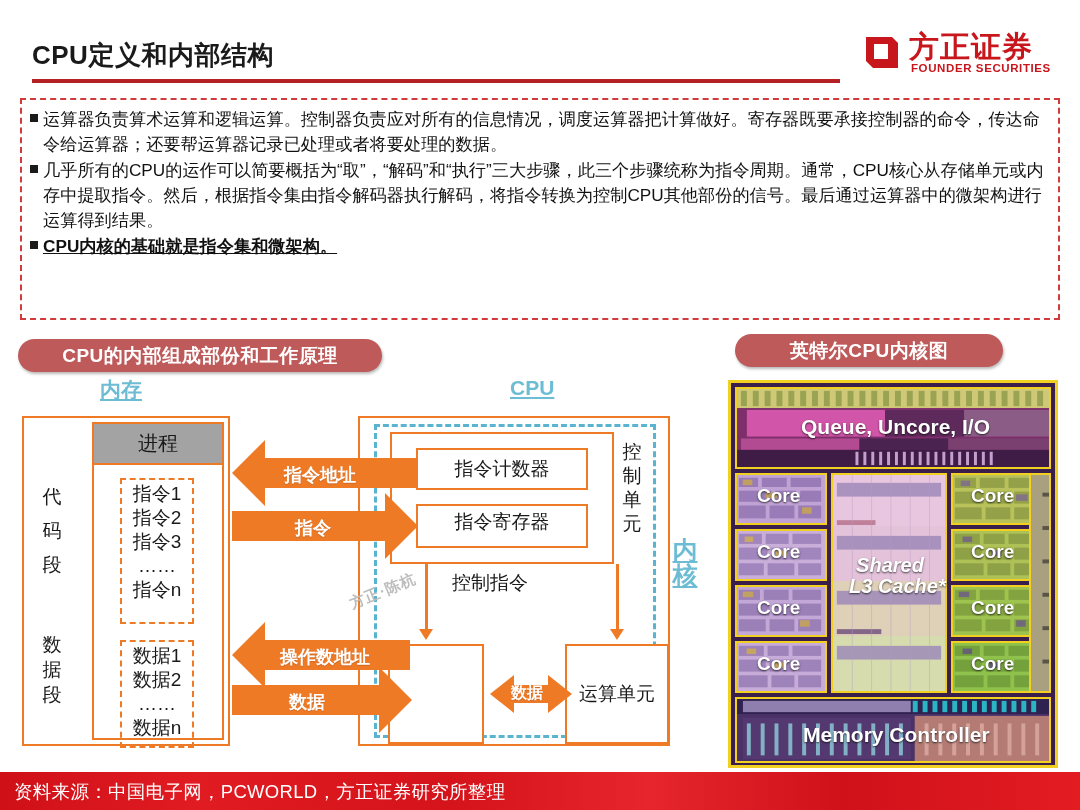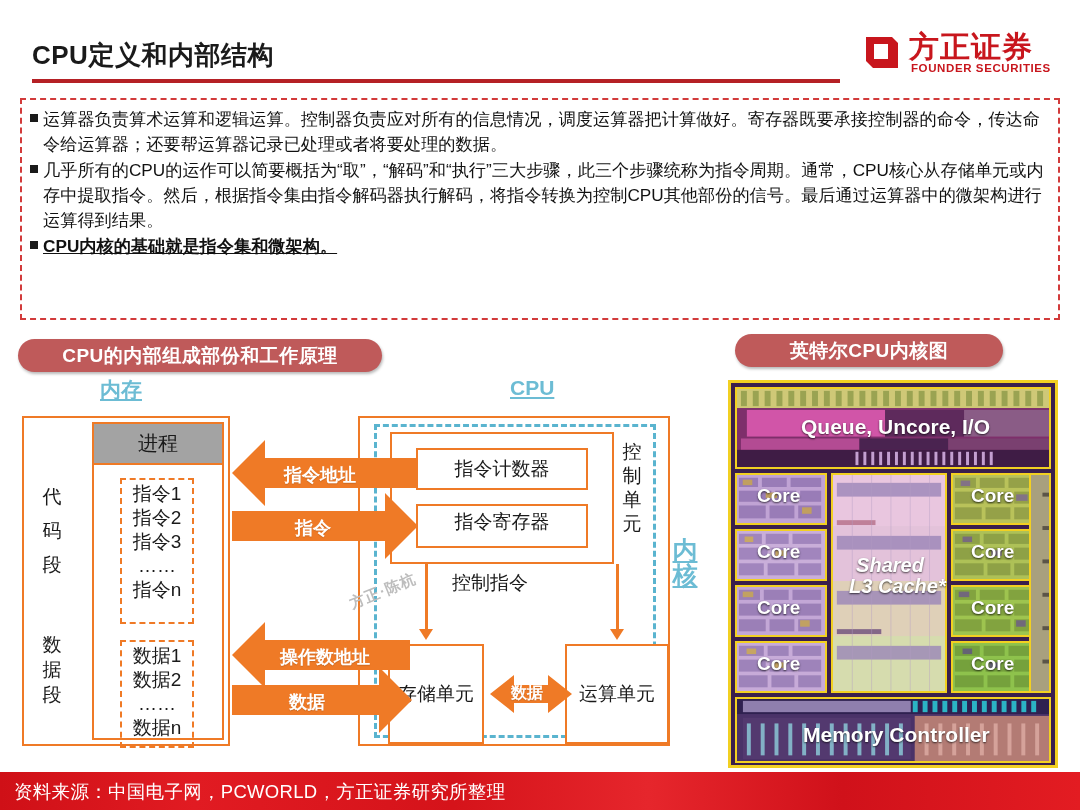--- a/index.html
+++ b/index.html
@@ -221,21 +221,20 @@
 
   <div class="obox" id="pc-box"></div>
   <div class="obox-txt" style="left:416px;top:78px;width:172px;height:42px;">指令计数器</div>
 
   <div class="obox" id="ir-box"></div>
   <div class="obox-txt" style="left:416px;top:134px;width:172px;height:36px;">指令寄存器</div>
 
   <div id="ctrl-instr-lbl">控制指令</div>
 
   <div class="obox" id="store-box"></div>
-  <div class="obox-txt" style="left:388px;top:274px;width:96px;height:100px;">存储单元</div>
 
   <div class="obox" id="alu-box"></div>
   <div class="obox-txt" style="left:565px;top:274px;width:104px;height:100px;">运算单元</div>
 
   <div class="vline" style="left:425px;top:194px;height:68px;"></div>
   <div class="arrowhead-down" style="left:419px;top:259px;"></div>
   <div class="vline" style="left:616px;top:194px;height:68px;"></div>
   <div class="arrowhead-down" style="left:610px;top:259px;"></div>
 
   <svg id="arrows" viewBox="0 0 720 400">

